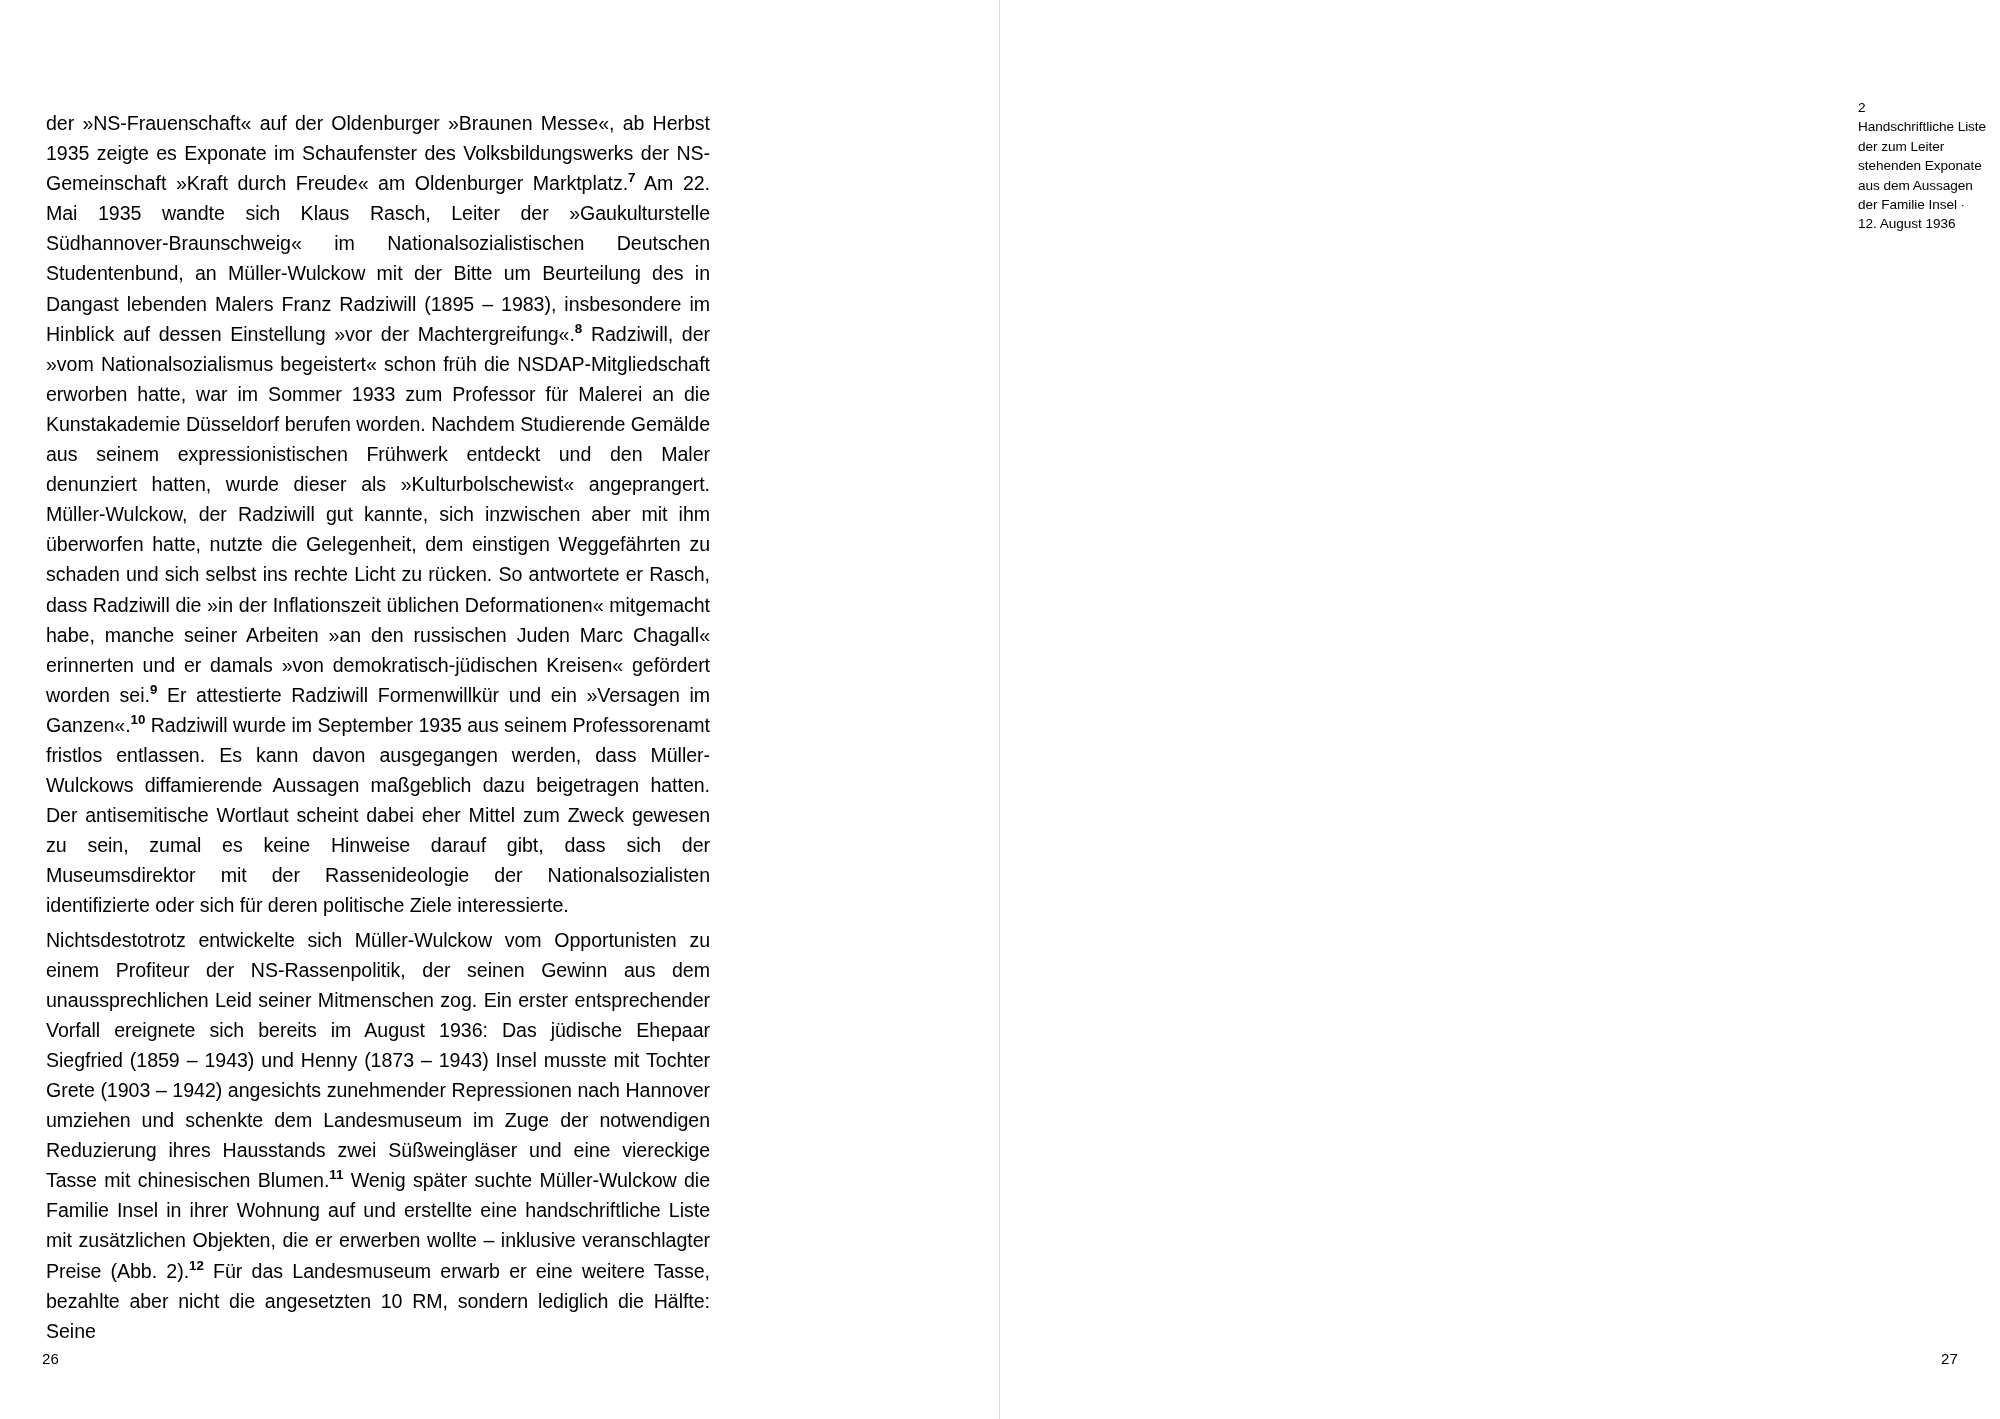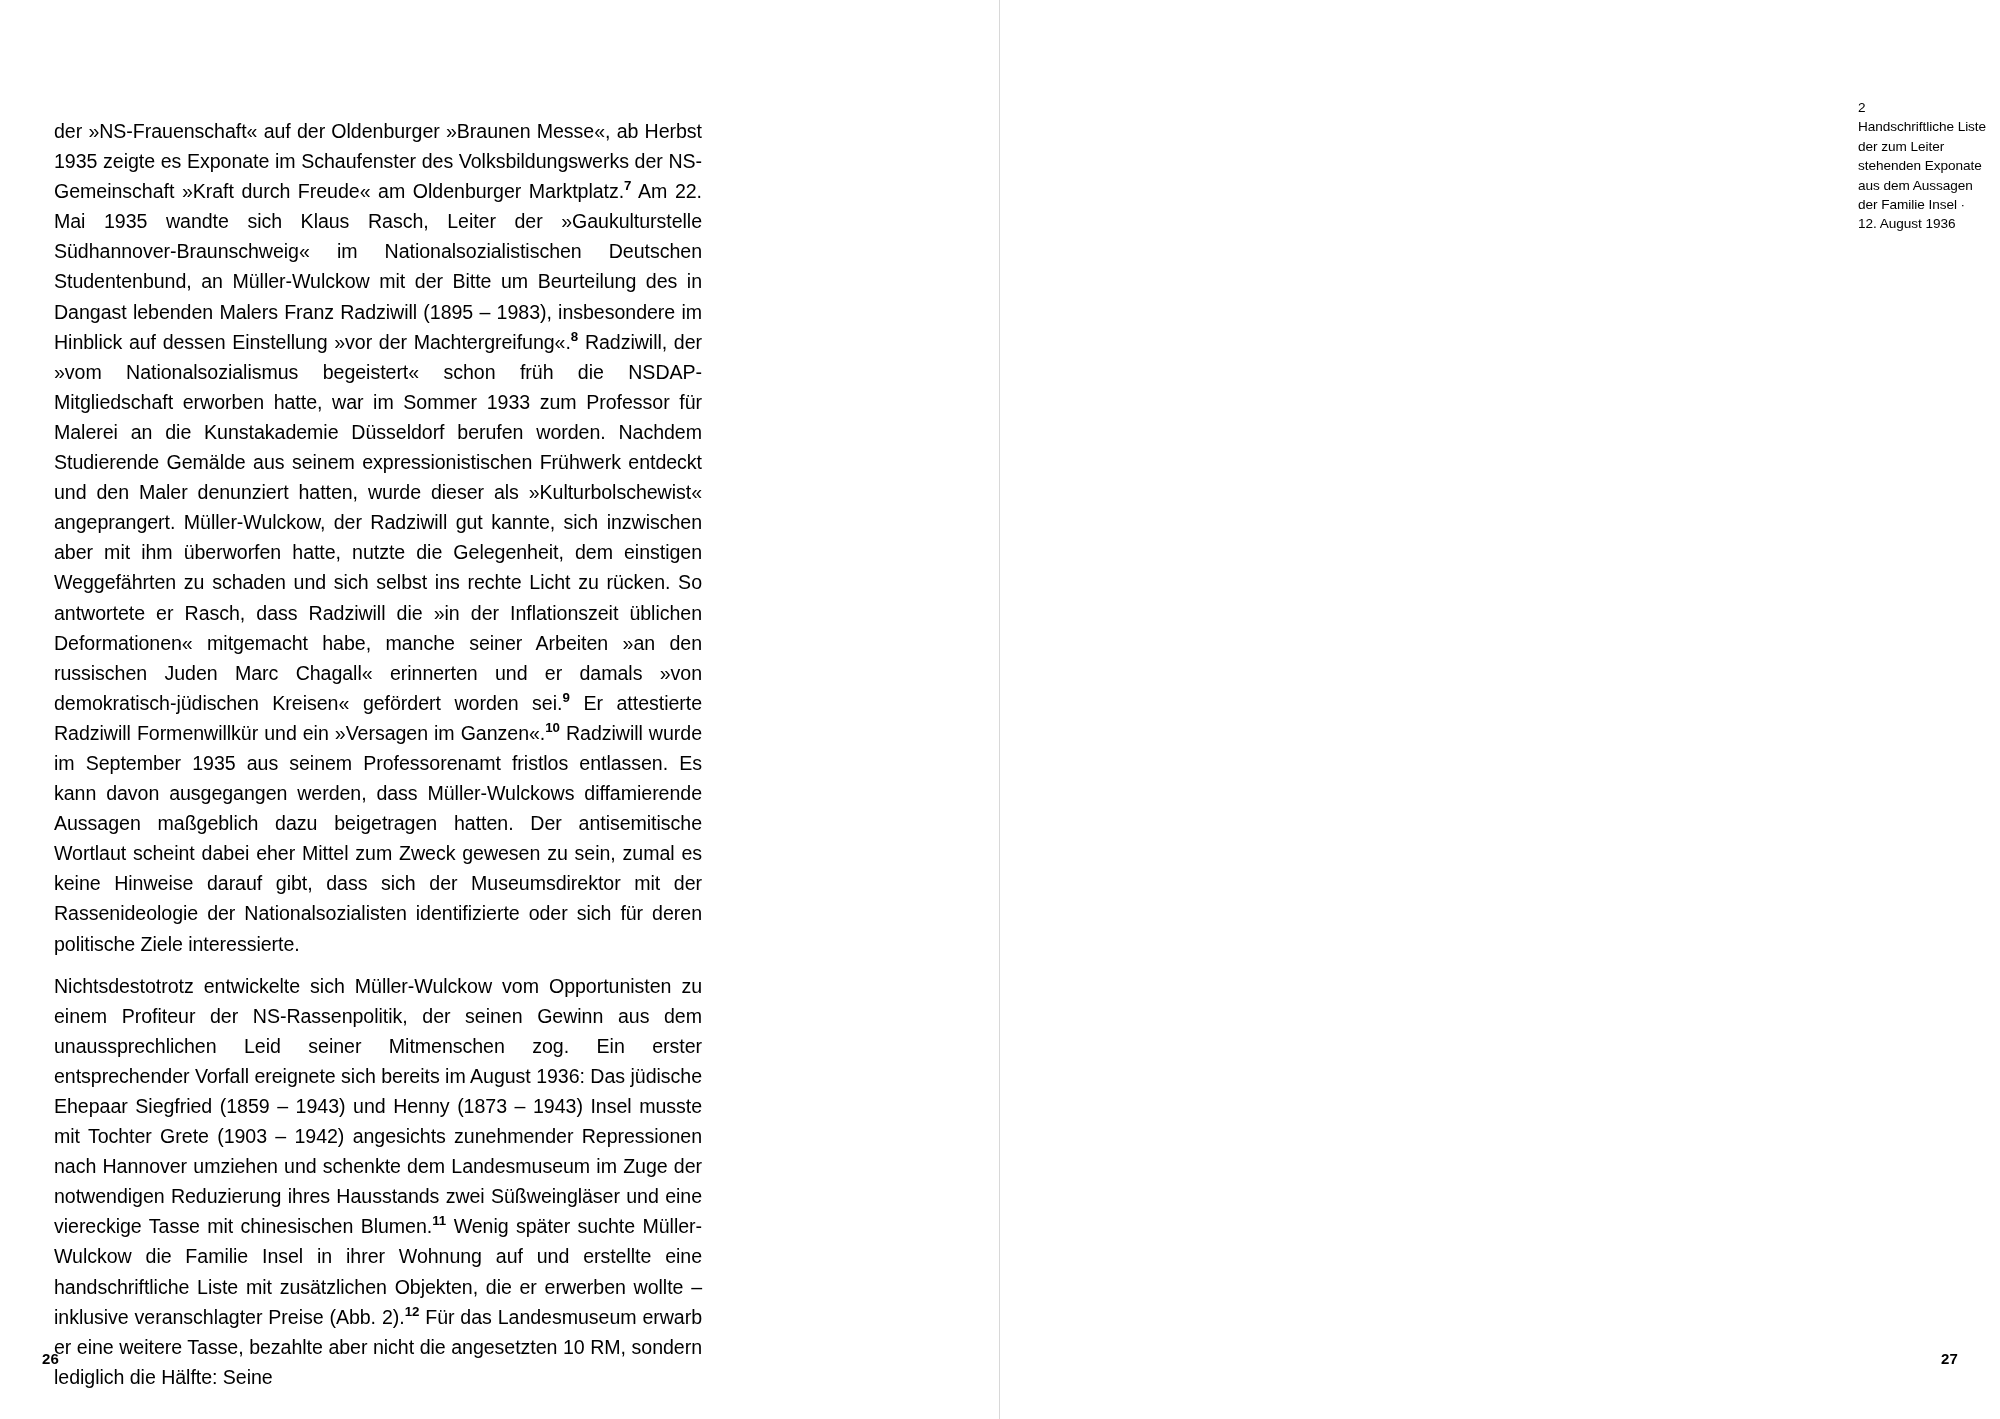--- a/index.html
+++ b/index.html
@@ -55,27 +55,27 @@
     font-weight: bold;
     vertical-align: super;
   }
   .section-head {
     font-size: 19.6px;
     line-height: 30.1px;
     font-weight: bold;
     margin-top: 28px;
   }
   .para-tight {
-    margin: 12px;
+    margin: 4px;
   }
   .folio {
     position: absolute;
     bottom: 52px;
     font-size: 15px;
-    font-weight: bold;
+    font-weight: normal;
     letter-spacing: 0.2px;
   }
   .folio-left { left: 42px; }
   .folio-right { right: 42px; margin-left: 37px; }
 
   
   .caption-col {
     position: absolute;
     left: 858px;
     top: 98px;

